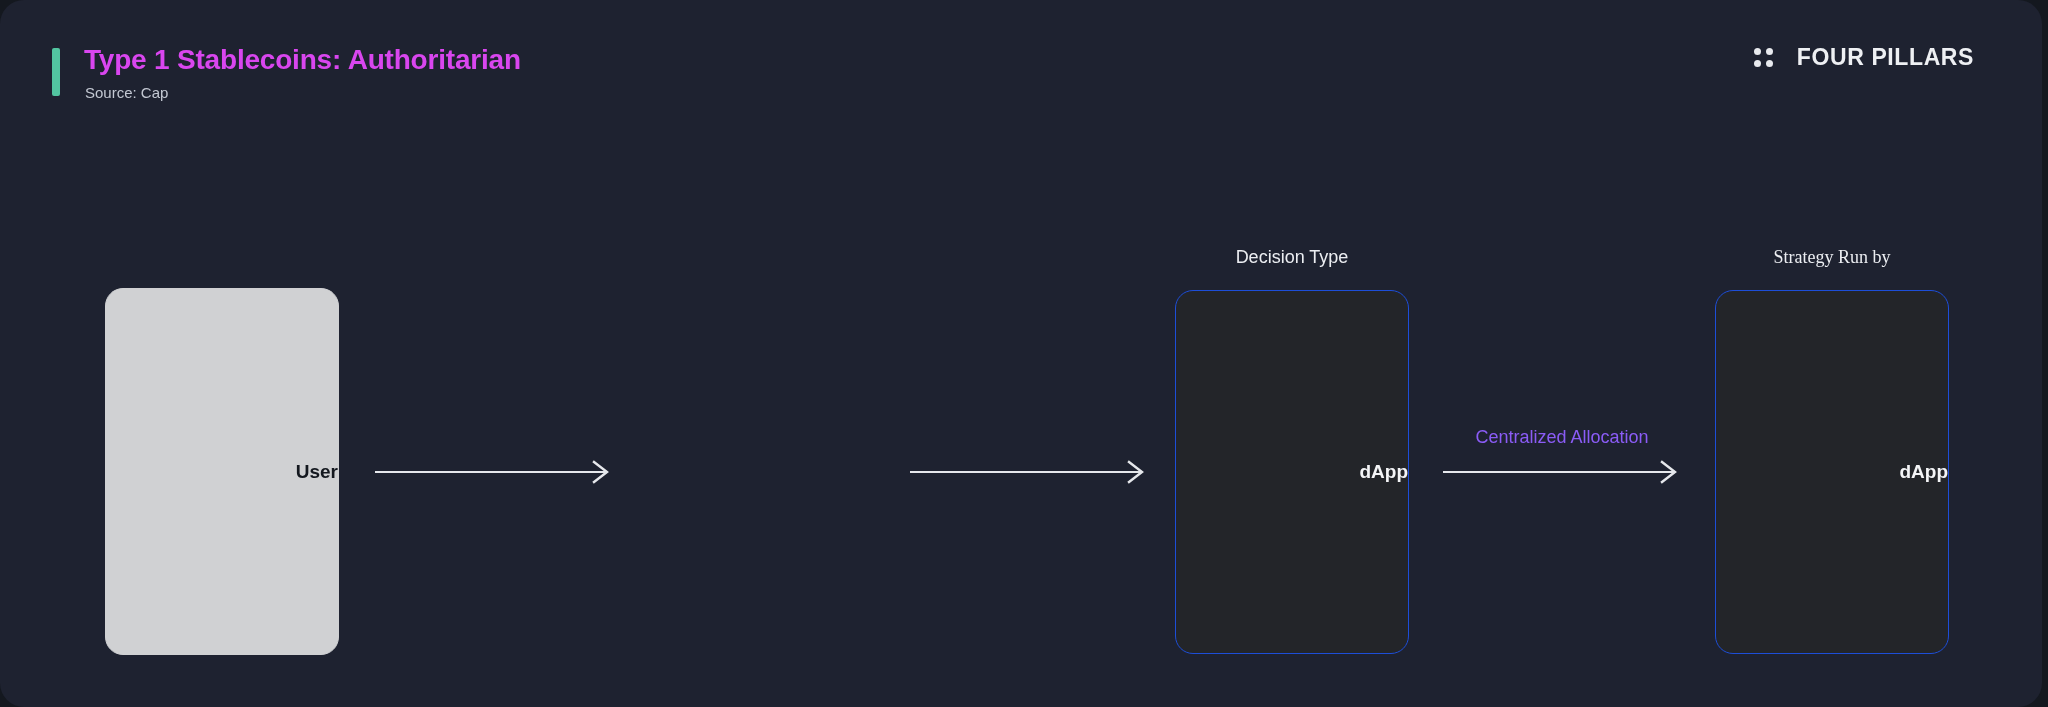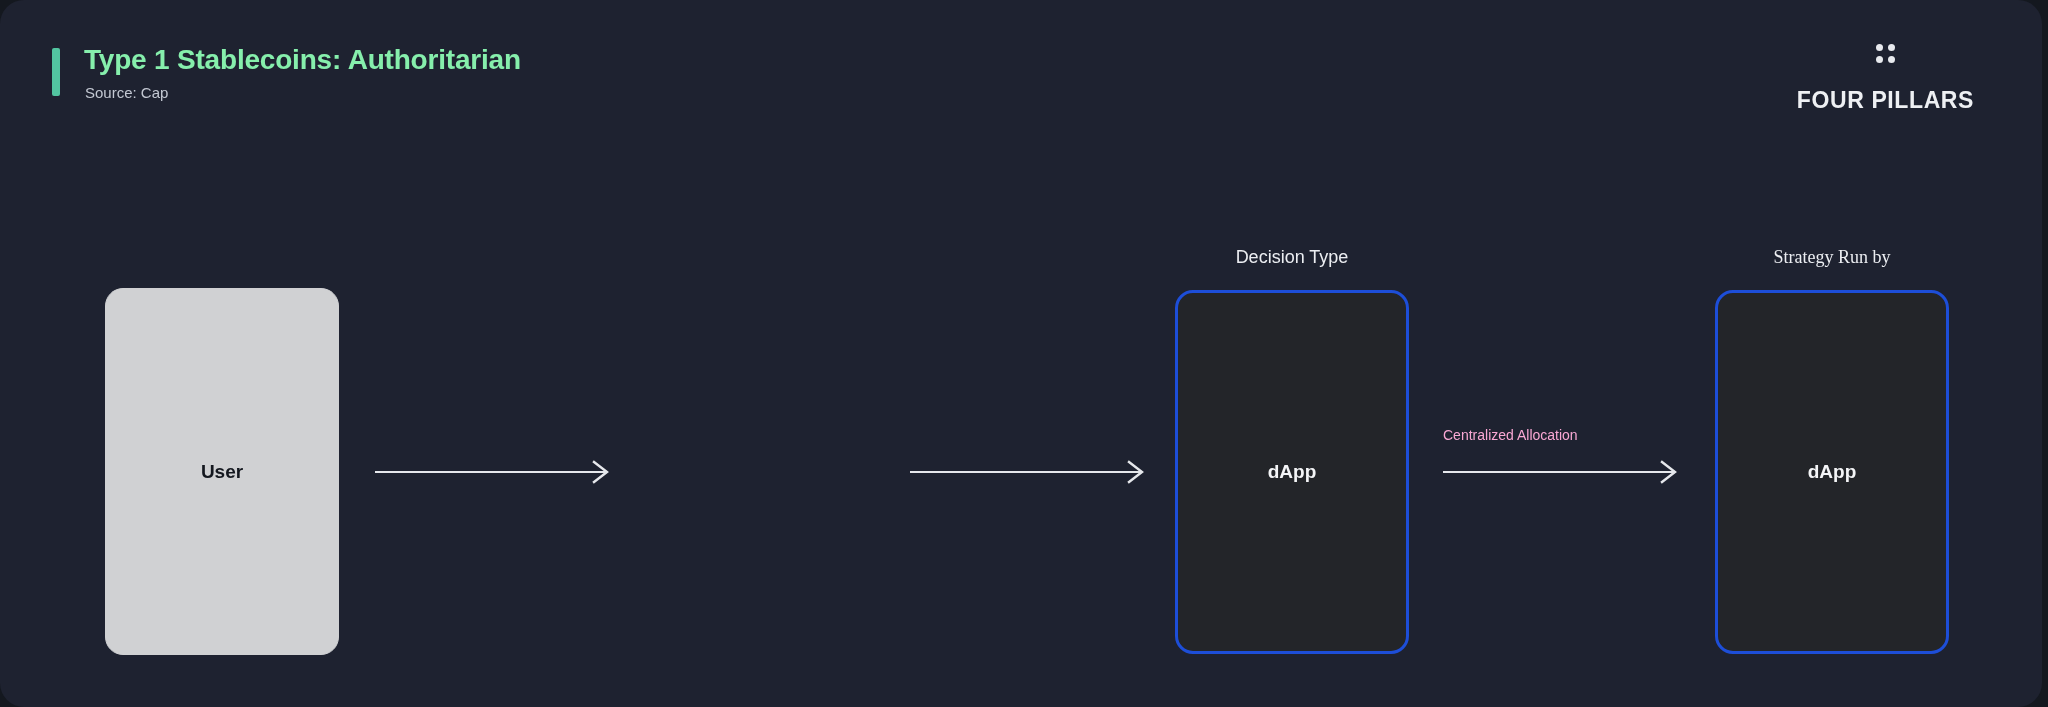--- a/index.html
+++ b/index.html
@@ -21,69 +21,69 @@
   }
 
   
   .accent-bar {
     position:absolute; left:52px; top:48px;
     width:8px; height:48px;
     background:#52c5a0; border-radius:2px;
   }
   .title {
     position:absolute; left:84px; top:44px;
-    font-size:28px; font-weight:bold; color:#86efac;
+    font-size:28px; font-weight:bold; color:#d946ef;
     letter-spacing:-0.2px; white-space:nowrap;
   }
   .subtitle {
     position:absolute; left:85px; top:84px;
     font-size:15px; font-weight:normal; color:#c3c8d2;
     white-space:nowrap;
     text-align:right;
   }
 
   .brand {
     position:absolute; right:68px; top:44px;
-    display:flex; align-items:center; gap:24px;flex-direction:column;
+    display:flex; align-items:center; gap:24px;
   }
   .brand-dots {
     display:grid; grid-template-columns:7px 7px; grid-template-rows:7px 7px;
     gap:5px;
   }
   .brand-dots i {
     display:block; width:7px; height:7px; border-radius:50%;
     background:#e8eaee;
   }
   .brand-name {
     font-size:23px; font-weight:bold; color:#eef0f3;
     letter-spacing:0.6px; white-space:nowrap;
   }
 
   
   .node {
     position:absolute;
-    display:flex; align-items:center; justify-content:center;
+    display:flex; align-items:center; justify-content:flex-end;
     border-radius:18px;
     font-size:19px; font-weight:bold;
     text-align:center;
   }
   .node-user {
     left:105px; top:288px; width:234px; height:367px;
     background:#d0d1d3; color:#14181f;
     border:1px solid #d0d1d3;
   }
   .node-reserve {
     left:640px; top:290px; width:234px; height:364px;
     background:#434448; color:#f4f5f7;
     border:1px solid #b9bcc4;
   }
   .node-dapp {
     width:234px; height:364px;
     background:#232529; color:#f4f5f7;
-    border:3px solid #1d4ed8;
+    border:1px solid #1d4ed8;
   }
   .node-dapp-1 { left:1175px; top:290px; }
   .node-dapp-2 { left:1715px; top:290px; }
 
   .node-caption {
     position:absolute;
     width:234px; text-align:center;
     font-size:18px; font-weight:normal; color:#eceef2;
     white-space:nowrap;
   }
@@ -92,22 +92,22 @@
 
   
   .arrow { position:absolute; height:24px; }
   .arrow svg { display:block; overflow:visible; }
   .arrow-1 { left:375px; top:460px; width:238px; }
   .arrow-2 { left:910px; top:460px; width:238px; }
   .arrow-3 { left:1443px; top:460px; width:238px; }
 
   .edge-label {
     position:absolute;
-    font-size:14px; color:#f9a8d4; white-space:nowrap;
-    width:238px;
+    font-size:18px; color:#8b5cf6; white-space:nowrap;
+    text-align:center; width:238px;
   }
   .lab-3 { left:1443px; top:427px; }
 </style>
 </head>
 <body>
 
 <div id="stage">
   <div class="panel">
 
     <div class="accent-bar"></div>

